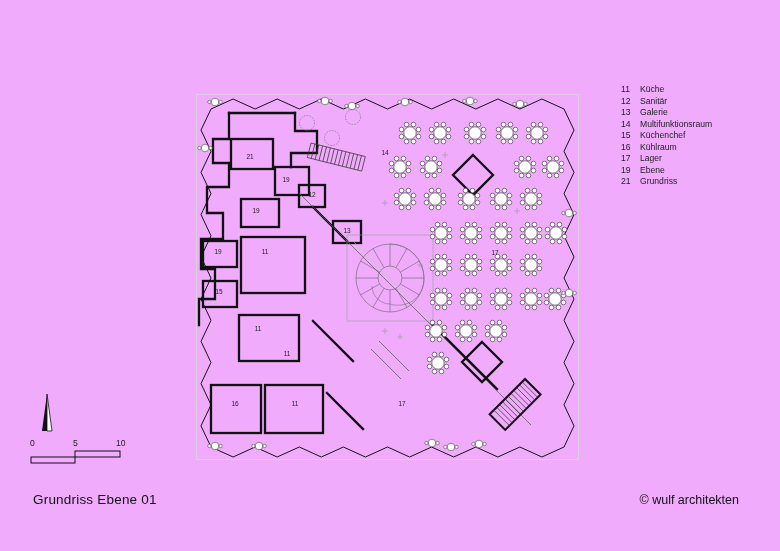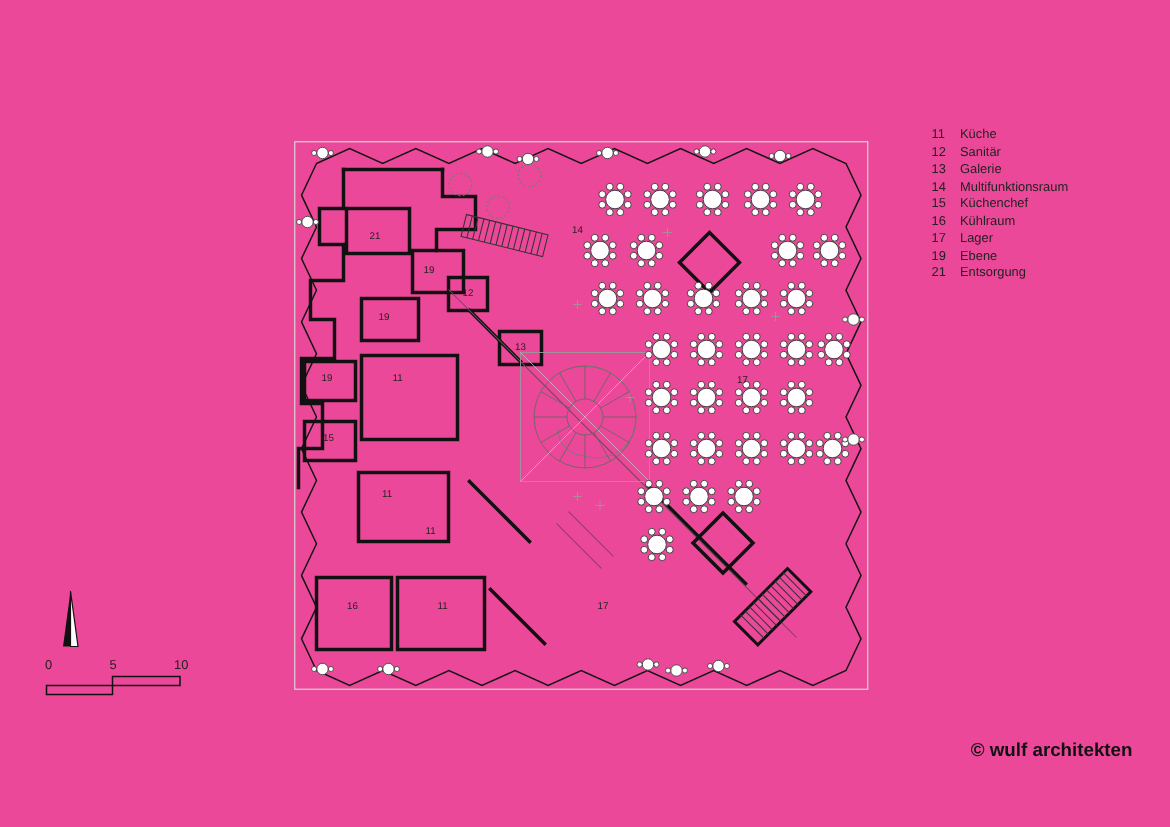--- a/index.html
+++ b/index.html
@@ -1,32 +1,32 @@
 <!DOCTYPE html>
 <html><head>
 <meta charset="utf-8">
 <style>
   html,body{margin:0;padding:0;background:#e8e8e8;}
   .page{
-    position:relative;width:780px;height:551px;background:#ec4899;
+    position:relative;width:780px;height:551px;background:#f0abfc;
     font-family:"Liberation Sans",sans-serif;color:#1a1a1a;overflow:hidden;
   }
   .plan-wrap{position:absolute;left:195px;top:93px;width:385px;height:370px;}
   .legend{position:absolute;left:621px;top:84px;font-size:8.6px;line-height:11.5px;color:#222;}
   .legend-row{white-space:nowrap;}
   .legend-num{display:inline-block;width:19px;}
   .north{position:absolute;left:38px;top:392px;width:18px;height:42px;}
   .scalebar{position:absolute;left:30px;top:438px;width:100px;height:28px;font-size:8.6px;color:#222;}
   .scalebar-label{position:absolute;top:0;}
   .sb0{left:0;}
   .sb5{left:43px;}
   .sb10{left:86px;}
   .scalebar svg{position:absolute;left:0;top:11px;}
   .title{position:absolute;left:33px;top:492px;font-size:13.5px;font-weight:500;letter-spacing:.2px;color:#111;}
-  .copyright{position:absolute;right:25px;top:493px;font-size:12.5px;font-weight:700;color:#111;}
+  .copyright{position:absolute;right:41px;top:493px;font-size:12.5px;font-weight:400;color:#111;}
 </style>
 </head>
 <body>
 
 <div class="page">
 
   <div class="plan-wrap">
     <svg id="plan-svg" width="385" height="370" viewBox="0 0 385 370" xmlns="http://www.w3.org/2000/svg">
 
       <rect x="1.5" y="1.5" width="382" height="365" fill="none" stroke="#d6d6d6" stroke-width="0.8"></rect>
@@ -593,36 +593,37 @@
     <div class="legend-row">
       <span class="legend-num">16</span><span class="legend-label">Kühlraum</span>
     </div>
     <div class="legend-row">
       <span class="legend-num">17</span><span class="legend-label">Lager</span>
     </div>
     <div class="legend-row">
       <span class="legend-num">19</span><span class="legend-label">Ebene</span>
     </div>
     <div class="legend-row">
-      <span class="legend-num">21</span><span class="legend-label">Entsorgung</span>
+      <span class="legend-num">21</span><span class="legend-label">Grundriss</span>
     </div>
   </div>
 
   <div class="north">
     <svg width="18" height="42" viewBox="0 0 18 42" xmlns="http://www.w3.org/2000/svg">
       <polygon points="9,2 9,39 4,39" fill="#111"></polygon>
       <polygon points="9,2 9,39 14,39" fill="#ffffff" stroke="#111" stroke-width="0.8"></polygon>
     </svg>
   </div>
 
   <div class="scalebar">
     <span class="scalebar-label sb0">0</span>
     <span class="scalebar-label sb5">5</span>
     <span class="scalebar-label sb10">10</span>
     <svg width="96" height="16" viewBox="0 0 96 16" xmlns="http://www.w3.org/2000/svg">
       <rect x="1" y="8" width="44" height="6" fill="none" stroke="#111" stroke-width="1"></rect>
       <rect x="45" y="2" width="45" height="6" fill="none" stroke="#111" stroke-width="1"></rect>
     </svg>
   </div>
 
+  <div class="title">Grundriss Ebene 01</div>
   <div class="copyright">© wulf architekten</div>
 
 </div>
 
 </body></html>

